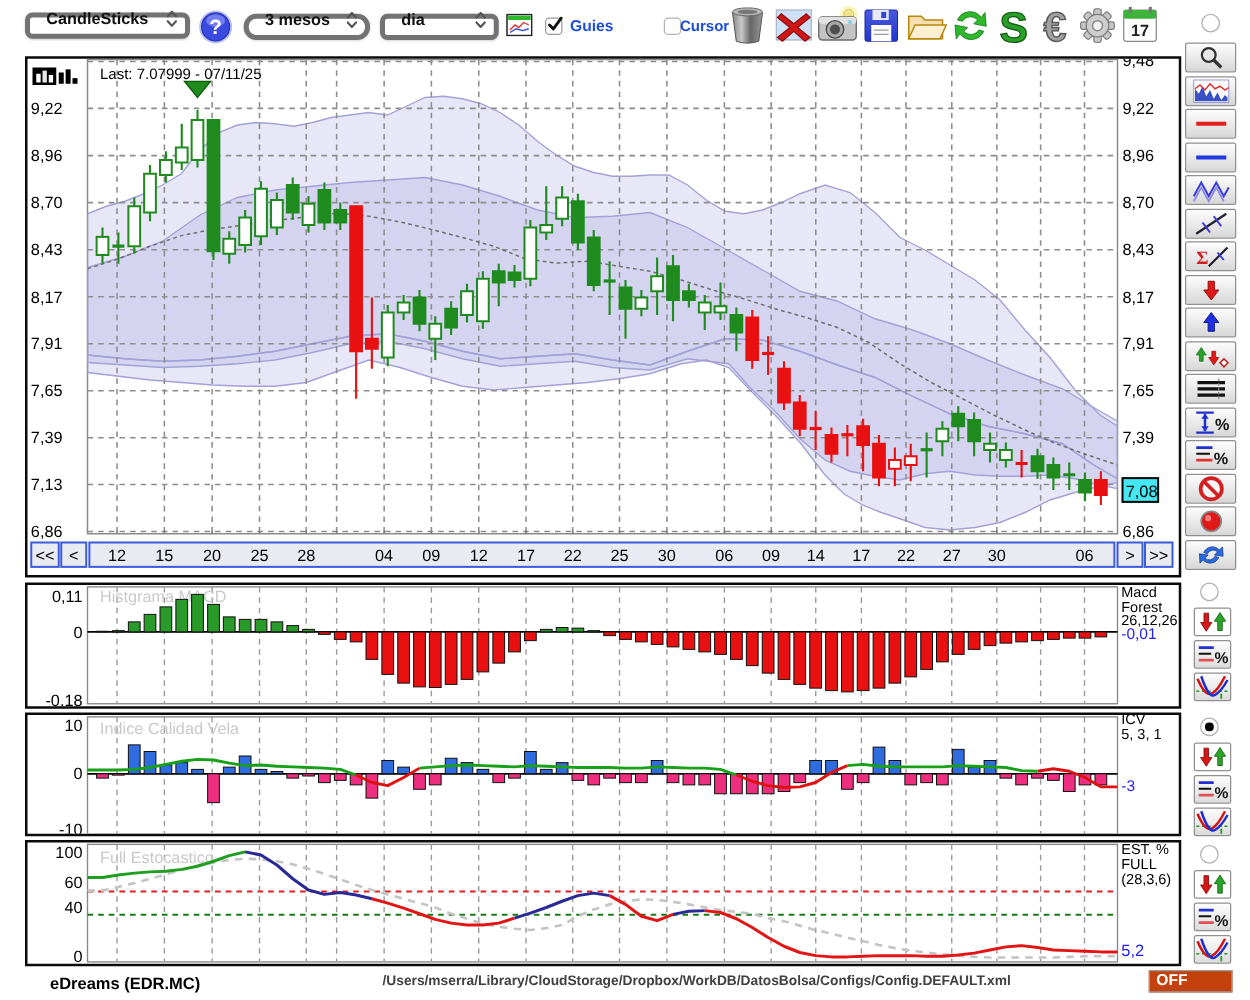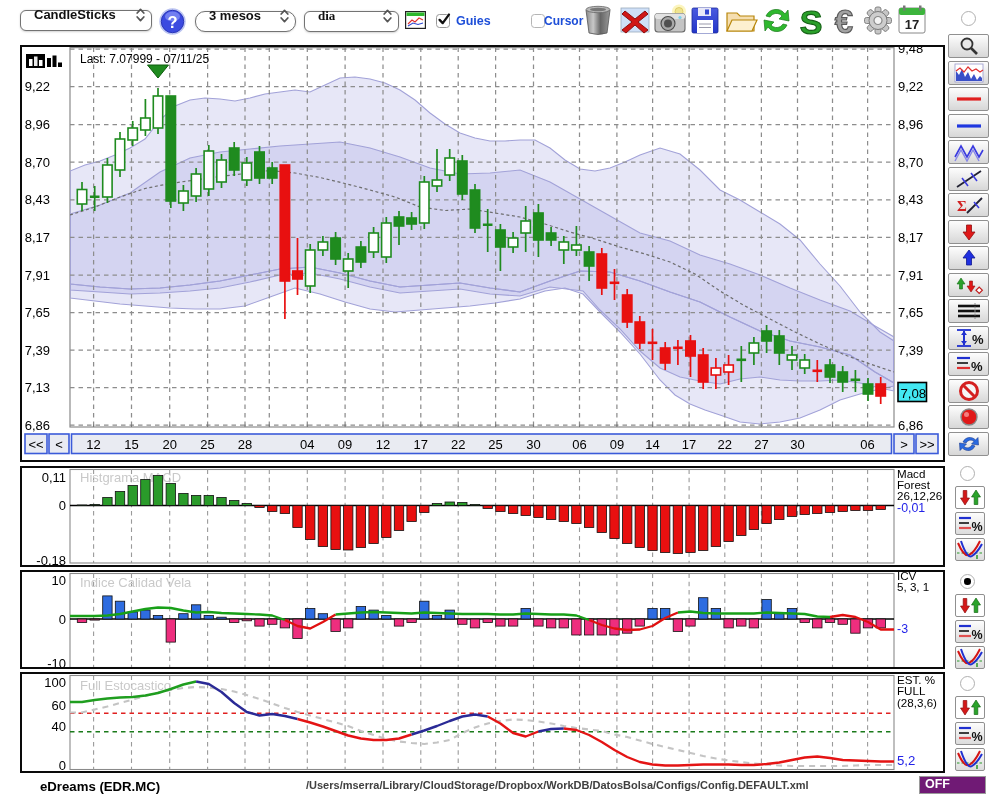--- a/index.html
+++ b/index.html
@@ -1,38 +1,38 @@
 <!DOCTYPE html>
 <html><head><meta charset="utf-8">
 <style>
 html,body{margin:0;padding:0;width:1000px;height:800px;background:#fff;
 font-family:"Liberation Sans",sans-serif;overflow:hidden;}
 .abs{position:absolute;}
 .panel{position:absolute;left:20px;width:925px;border:2px solid #0a0a0a;background:#fff;box-sizing:border-box;}
-.sel{position:absolute;height:21px;background:#fff;border:1px solid #737373;border-radius:6px;
+.sel{position:absolute;height:21px;background:#fff;border:4px solid #737373;border-radius:6px;
 box-shadow:0 0.5px 2px rgba(0,0,0,0.18);font-size:13px;font-weight:700;color:#111;
 display:flex;align-items:center;padding:0 6px 12px 13px;box-sizing:border-box;justify-content:space-between;}
 .cb{position:absolute;width:14px;height:14px;border:1.5px solid #b5b5b5;border-radius:3.5px;background:#fff;box-sizing:border-box;}
 .cblab{position:absolute;font-size:13px;font-weight:700;color:#1d4ed8;}
 .sbtn{position:absolute;left:948px;width:41px;height:24px;background:linear-gradient(#fdfdfd,#d7d7d7);
 border:1px solid #909090;border-radius:2px;box-sizing:border-box;display:flex;align-items:center;justify-content:center;}
 .pbtn{position:absolute;left:955px;width:30px;height:23px;background:linear-gradient(#fdfdfd,#dcdcdc);
 border:1px solid #909090;border-radius:2px;box-sizing:border-box;display:flex;align-items:center;justify-content:center;}
 .radio{position:absolute;width:15px;height:15px;border-radius:50%;border:1.6px solid #b0b0b0;background:#fff;box-sizing:border-box;}
 </style></head><body>
 
 <div class="sel" style="left:20px;top:10px;width:132px;">CandleSticks<svg width="9" height="14" viewBox="0 0 9 14">
       <path d="M1.2 5 L4.5 1.4 L7.8 5" fill="none" stroke="#555" stroke-width="1.7" stroke-linecap="round" stroke-linejoin="round"></path>
       <path d="M1.2 9 L4.5 12.6 L7.8 9" fill="none" stroke="#555" stroke-width="1.7" stroke-linecap="round" stroke-linejoin="round"></path>
     </svg></div>
 <div class="sel" style="left:195px;top:11px;width:101px;border-radius:10px;">3 mesos<svg width="9" height="14" viewBox="0 0 9 14">
       <path d="M1.2 5 L4.5 1.4 L7.8 5" fill="none" stroke="#555" stroke-width="1.7" stroke-linecap="round" stroke-linejoin="round"></path>
       <path d="M1.2 9 L4.5 12.6 L7.8 9" fill="none" stroke="#555" stroke-width="1.7" stroke-linecap="round" stroke-linejoin="round"></path>
     </svg></div>
-<div class="sel" style="left:304px;top:11px;width:95px;font-family:Liberation Serif, serif;">dia<svg width="9" height="14" viewBox="0 0 9 14">
+<div class="sel" style="left:304px;top:11px;width:95px;">dia<svg width="9" height="14" viewBox="0 0 9 14">
       <path d="M1.2 5 L4.5 1.4 L7.8 5" fill="none" stroke="#555" stroke-width="1.7" stroke-linecap="round" stroke-linejoin="round"></path>
       <path d="M1.2 9 L4.5 12.6 L7.8 9" fill="none" stroke="#555" stroke-width="1.7" stroke-linecap="round" stroke-linejoin="round"></path>
     </svg></div>
 <svg class="abs" style="left:158px;top:7px" width="29" height="29" viewBox="0 0 29 29">
     <circle cx="14.5" cy="14.5" r="13.2" fill="#b9c2f0"></circle>
     <circle cx="14.5" cy="14.5" r="11.2" fill="#3b4ae0" stroke="#2a36b8" stroke-width="1"></circle>
     <ellipse cx="14.5" cy="9.5" rx="7.5" ry="5" fill="#7d88f2" opacity="0.85"></ellipse>
     <text x="14.5" y="20.5" font-size="16.5" font-weight="700" text-anchor="middle" fill="#fff" font-family="Liberation Sans">?</text>
   </svg>
 <svg class="abs" style="left:405px;top:11px" width="21" height="18" viewBox="0 0 21 18">
@@ -610,21 +610,21 @@
       <text x="66" y="730.5" font-size="13" text-anchor="end" fill="#000">40</text>
       <text x="66" y="769.5" font-size="13" text-anchor="end" fill="#000">0</text>
       <text x="897" y="683.5" font-size="11.6" fill="#000">EST. %</text>
       <text x="897" y="695.3" font-size="11.6" fill="#000">FULL</text>
       <text x="897" y="707.2" font-size="11.6" fill="#000">(28,3,6)</text>
       <text x="897" y="764.5" font-size="13.2" fill="#2222e8">5,2</text>
     </svg>
 </div>
 <div class="abs" style="left:20px;top:779px;font-size:13.2px;font-weight:700;color:#000;margin-left:20px;">eDreams (EDR.MC)</div>
 <div class="abs" style="left:306px;top:779px;font-size:11px;font-weight:700;color:#404040;white-space:nowrap;">/Users/mserra/Library/CloudStorage/Dropbox/WorkDB/DatosBolsa/Configs/Config.DEFAULT.xml</div>
-<div class="abs" style="left:919px;top:776px;width:67px;height:18px;background:#701a75;border:1.5px solid #9a9a9a;box-sizing:border-box;color:#fff;font-size:12.5px;font-weight:700;padding-left:5px;line-height:15px;">OFF</div>
+<div class="abs" style="left:919px;top:776px;width:67px;height:18px;background:#c2410c;border:1.5px solid #9a9a9a;box-sizing:border-box;color:#fff;font-size:12.5px;font-weight:700;padding-left:5px;line-height:15px;">OFF</div>
 <div class="sbtn" style="top:34px;height:24px;">
     <svg width="22" height="20" viewBox="0 0 22 20">
       <circle cx="9" cy="8" r="5.5" fill="#e8e8e8" stroke="#333" stroke-width="1.8"></circle>
       <line x1="13" y1="12" x2="19" y2="18" stroke="#333" stroke-width="2.6"></line>
     </svg>
   </div>
 <div class="sbtn" style="top:60.5px;height:24px;">
     <svg width="30" height="20" viewBox="0 0 30 20">
       <rect x="1" y="1" width="28" height="18" fill="#fff" stroke="#99c" stroke-width="0.8"></rect>
       <path d="M2 18 L2 8 L5 12 L8 6 L11 14 L14 9 L17 16 L20 11 L23 17 L26 13 L28 15 L28 18 Z" fill="#3a50c8"></path>

